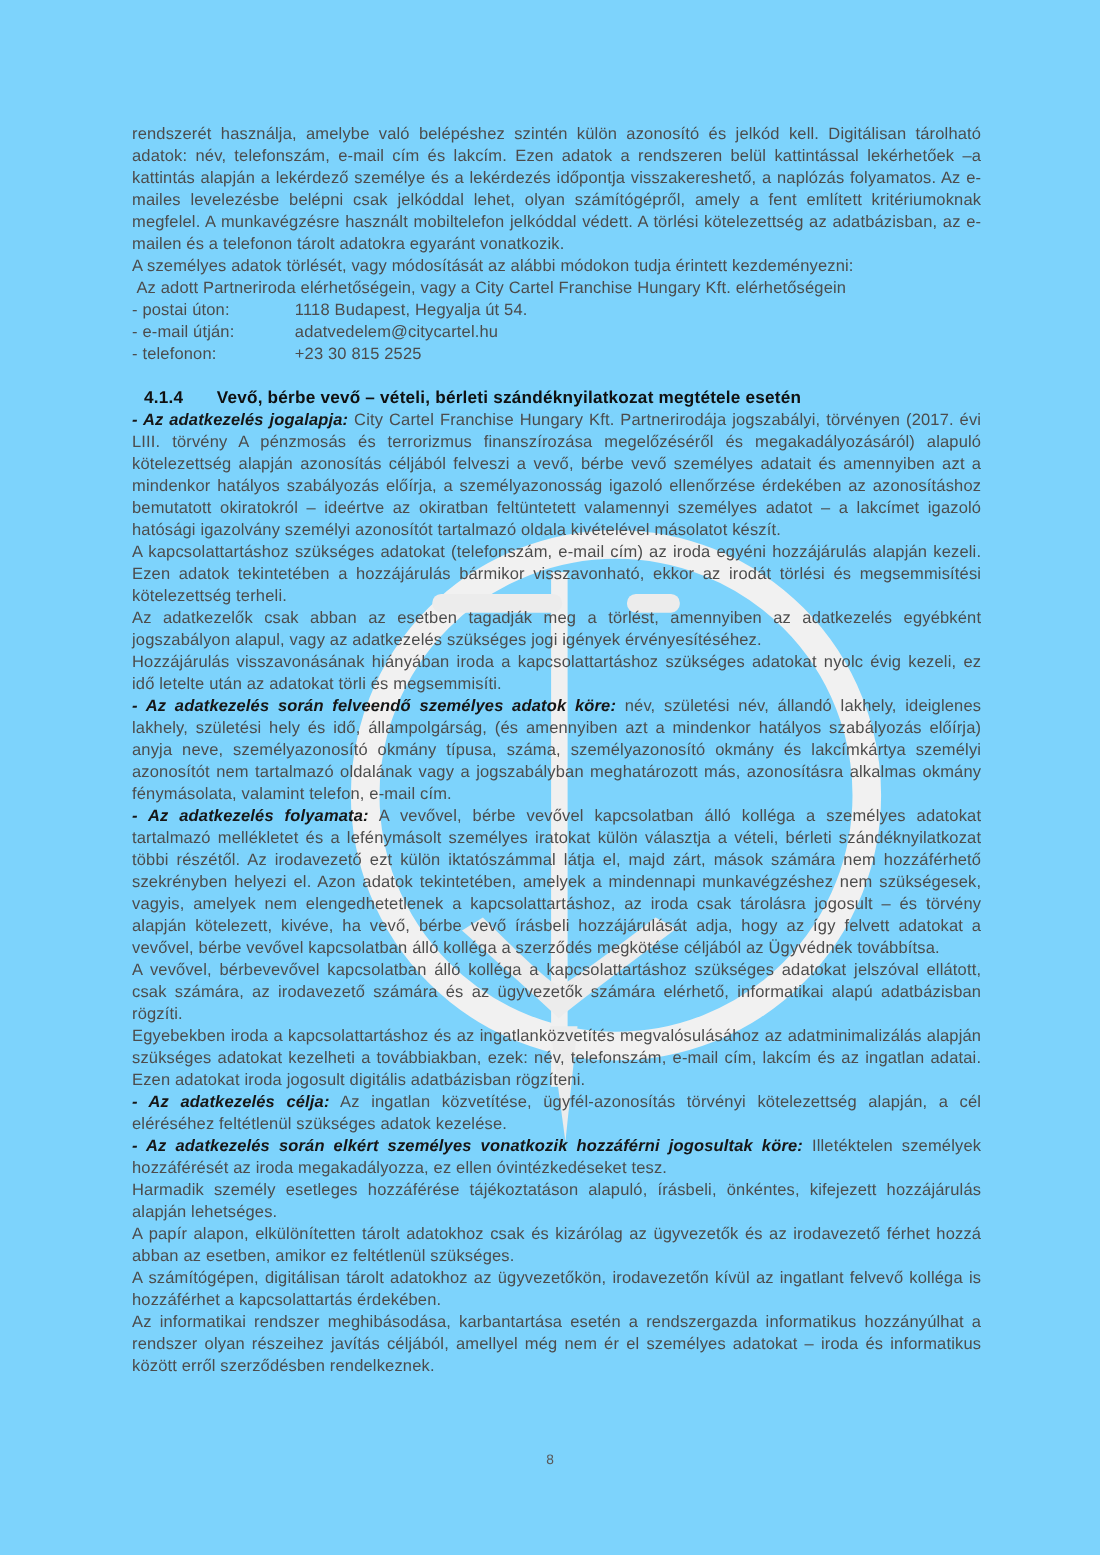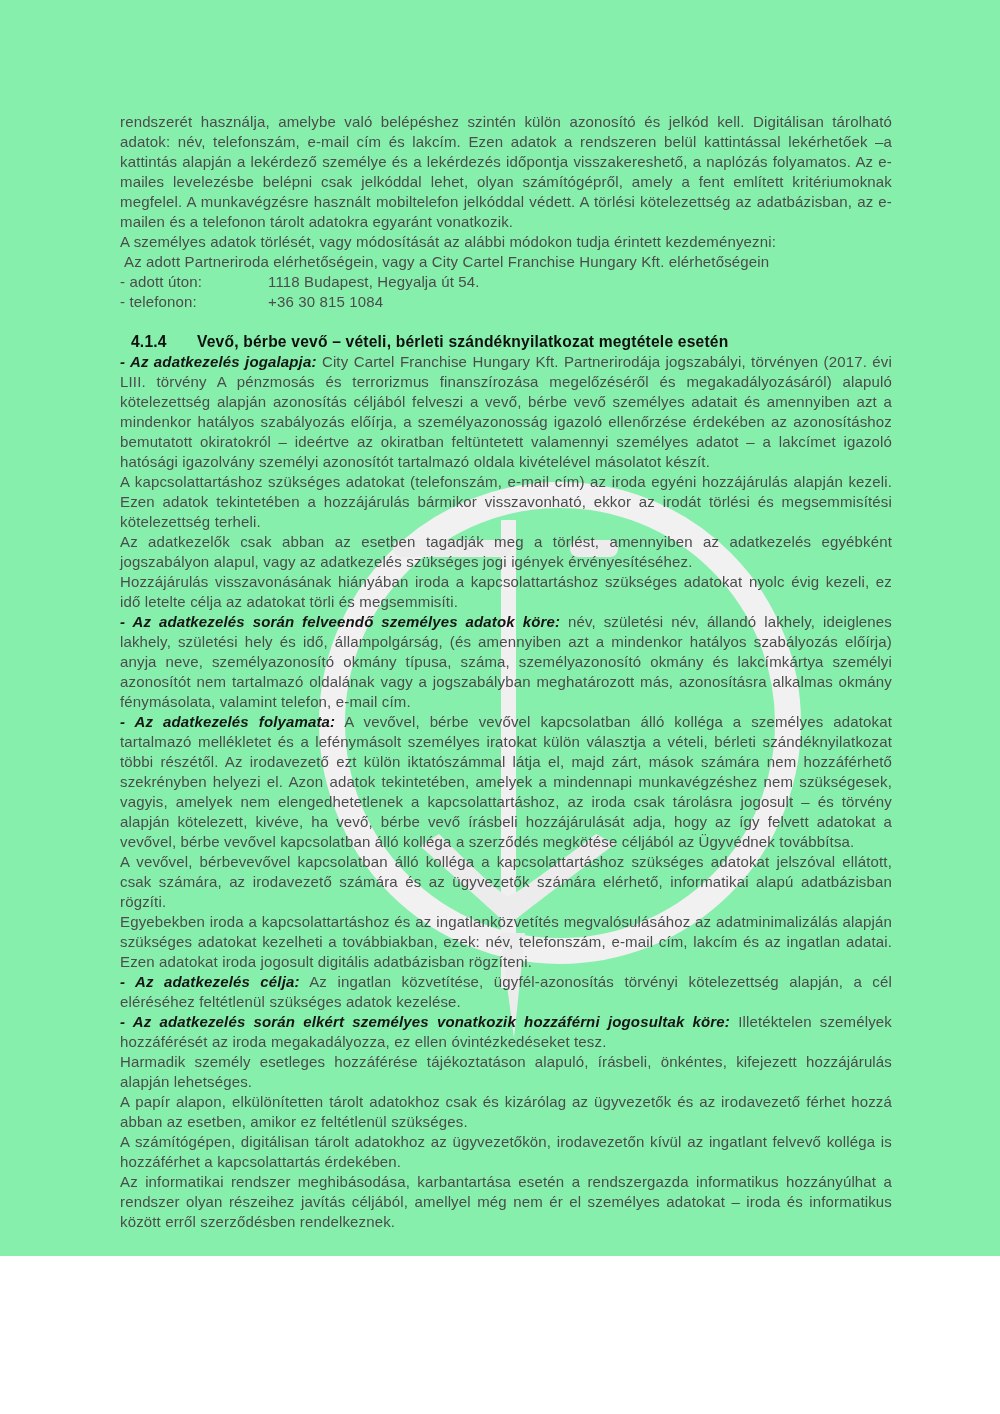--- a/index.html
+++ b/index.html
@@ -1,20 +1,20 @@
 <!DOCTYPE html>
 <html lang="hu"><head>
 <meta charset="utf-8">
 <style>
   html, body { margin: 0; padding: 0; background: #ffffff; }
   .page {
     position: relative;
     width: 1000px;
-    height: 1256px;
-    background: #86efac;
+    height: 1414px;
+    background: #7dd3fc;
     overflow: hidden;
     font-family: "Liberation Sans", sans-serif;
   }
   .watermark {
     position: absolute;
     left: 315px;
     top: 428px;
     width: 500px;
     height: 660px;
     z-index: 0;
@@ -80,36 +80,40 @@
 
   <div class="content">
 
     <p>rendszerét használja, amelybe való belépéshez szintén külön azonosító és jelkód kell. Digitálisan tárolható adatok: név, telefonszám, e-mail cím és lakcím. Ezen adatok a rendszeren belül kattintással lekérhetőek –a kattintás alapján a lekérdező személye és a lekérdezés időpontja visszakereshető, a naplózás folyamatos. Az e-mailes levelezésbe belépni csak jelkóddal lehet, olyan számítógépről, amely a fent említett kritériumoknak megfelel. A munkavégzésre használt mobiltelefon jelkóddal védett. A törlési kötelezettség az adatbázisban, az e-mailen és a telefonon tárolt adatokra egyaránt vonatkozik.</p>
 
     <p class="intro-sub">A személyes adatok törlését, vagy módosítását az alábbi módokon tudja érintett kezdeményezni:</p>
 
     <p class="intro-sub indent-sp">Az adott Partneriroda elérhetőségein, vagy a City Cartel Franchise Hungary Kft. elérhetőségein</p>
 
     <div class="contact-row">
-      <span class="contact-label">- adott úton:</span>
+      <span class="contact-label">- postai úton:</span>
       <span class="contact-value">1118 Budapest, Hegyalja út 54.</span>
     </div>
     <div class="contact-row">
+      <span class="contact-label">- e-mail útján:</span>
+      <span class="contact-value">adatvedelem@citycartel.hu</span>
+    </div>
+    <div class="contact-row">
       <span class="contact-label">- telefonon:</span>
-      <span class="contact-value">+36 30 815 1084</span>
+      <span class="contact-value">+23 30 815 2525</span>
     </div>
 
     <h2 class="sec-heading">
       <span class="sec-num">4.1.4</span><span class="sec-title">Vevő, bérbe vevő – vételi, bérleti szándéknyilatkozat megtétele esetén</span>
     </h2>
 
     <p><strong class="lead">- Az adatkezelés jogalapja:</strong><span> City Cartel Franchise Hungary Kft. Partnerirodája jogszabályi, törvényen (2017. évi LIII. törvény A pénzmosás és terrorizmus finanszírozása megelőzéséről és megakadályozásáról) alapuló kötelezettség alapján azonosítás céljából felveszi a vevő, bérbe vevő személyes adatait és amennyiben azt a mindenkor hatályos szabályozás előírja, a személyazonosság igazoló ellenőrzése érdekében az azonosításhoz bemutatott okiratokról – ideértve az okiratban feltüntetett valamennyi személyes adatot – a lakcímet igazoló hatósági igazolvány személyi azonosítót tartalmazó oldala kivételével másolatot készít.</span></p>
     <p><span>A kapcsolattartáshoz szükséges adatokat (telefonszám, e-mail cím) az iroda egyéni hozzájárulás alapján kezeli. Ezen adatok tekintetében a hozzájárulás bármikor visszavonható, ekkor az irodát törlési és megsemmisítési kötelezettség terheli.</span></p>
     <p><span>Az adatkezelők csak abban az esetben tagadják meg a törlést, amennyiben az adatkezelés egyébként jogszabályon alapul, vagy az adatkezelés szükséges jogi igények érvényesítéséhez.</span></p>
-    <p><span>Hozzájárulás visszavonásának hiányában iroda a kapcsolattartáshoz szükséges adatokat nyolc évig kezeli, ez idő letelte célja az adatokat törli és megsemmisíti.</span></p>
+    <p><span>Hozzájárulás visszavonásának hiányában iroda a kapcsolattartáshoz szükséges adatokat nyolc évig kezeli, ez idő letelte után az adatokat törli és megsemmisíti.</span></p>
     <p><strong class="lead">- Az adatkezelés során felveendő személyes adatok köre:</strong><span> név, születési név, állandó lakhely, ideiglenes lakhely, születési hely és idő, állampolgárság, (és amennyiben azt a mindenkor hatályos szabályozás előírja) anyja neve, személyazonosító okmány típusa, száma, személyazonosító okmány és lakcímkártya személyi azonosítót nem tartalmazó oldalának vagy a jogszabályban meghatározott más, azonosításra alkalmas okmány fénymásolata, valamint telefon, e-mail cím.</span></p>
     <p><strong class="lead">- Az adatkezelés folyamata:</strong><span> A vevővel, bérbe vevővel kapcsolatban álló kolléga a személyes adatokat tartalmazó mellékletet és a lefénymásolt személyes iratokat külön választja a vételi, bérleti szándéknyilatkozat többi részétől. Az irodavezető ezt külön iktatószámmal látja el, majd zárt, mások számára nem hozzáférhető szekrényben helyezi el. Azon adatok tekintetében, amelyek a mindennapi munkavégzéshez nem szükségesek, vagyis, amelyek nem elengedhetetlenek a kapcsolattartáshoz, az iroda csak tárolásra jogosult – és törvény alapján kötelezett, kivéve, ha vevő, bérbe vevő írásbeli hozzájárulását adja, hogy az így felvett adatokat a vevővel, bérbe vevővel kapcsolatban álló kolléga a szerződés megkötése céljából az Ügyvédnek továbbítsa.</span></p>
     <p><span>A vevővel, bérbevevővel kapcsolatban álló kolléga a kapcsolattartáshoz szükséges adatokat jelszóval ellátott, csak számára, az irodavezető számára és az ügyvezetők számára elérhető, informatikai alapú adatbázisban rögzíti.</span></p>
     <p><span>Egyebekben iroda a kapcsolattartáshoz és az ingatlanközvetítés megvalósulásához az adatminimalizálás alapján szükséges adatokat kezelheti a továbbiakban, ezek: név, telefonszám, e-mail cím, lakcím és az ingatlan adatai. Ezen adatokat iroda jogosult digitális adatbázisban rögzíteni.</span></p>
     <p><strong class="lead">- Az adatkezelés célja:</strong><span> Az ingatlan közvetítése, ügyfél-azonosítás törvényi kötelezettség alapján, a cél eléréséhez feltétlenül szükséges adatok kezelése.</span></p>
     <p><strong class="lead">- Az adatkezelés során elkért személyes vonatkozik hozzáférni jogosultak köre:</strong><span> Illetéktelen személyek hozzáférését az iroda megakadályozza, ez ellen óvintézkedéseket tesz.</span></p>
     <p><span>Harmadik személy esetleges hozzáférése tájékoztatáson alapuló, írásbeli, önkéntes, kifejezett hozzájárulás alapján lehetséges.</span></p>
     <p><span>A papír alapon, elkülönítetten tárolt adatokhoz csak és kizárólag az ügyvezetők és az irodavezető férhet hozzá abban az esetben, amikor ez feltétlenül szükséges.</span></p>
     <p><span>A számítógépen, digitálisan tárolt adatokhoz az ügyvezetőkön, irodavezetőn kívül az ingatlant felvevő kolléga is hozzáférhet a kapcsolattartás érdekében.</span></p>
     <p><span>Az informatikai rendszer meghibásodása, karbantartása esetén a rendszergazda informatikus hozzányúlhat a rendszer olyan részeihez javítás céljából, amellyel még nem ér el személyes adatokat – iroda és informatikus között erről szerződésben rendelkeznek.</span></p>

